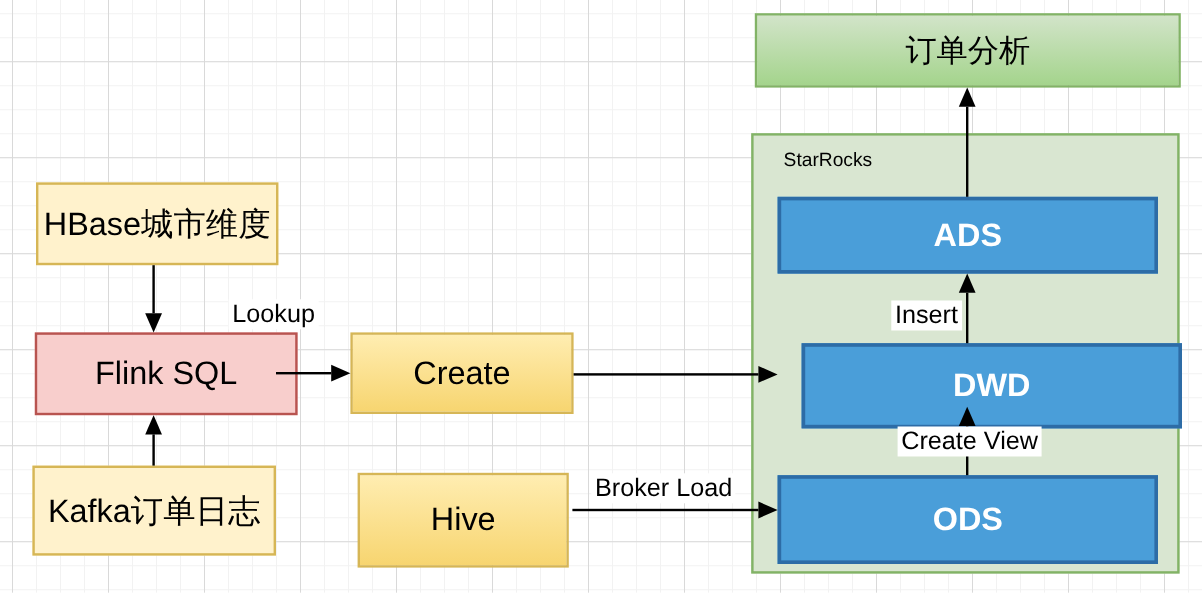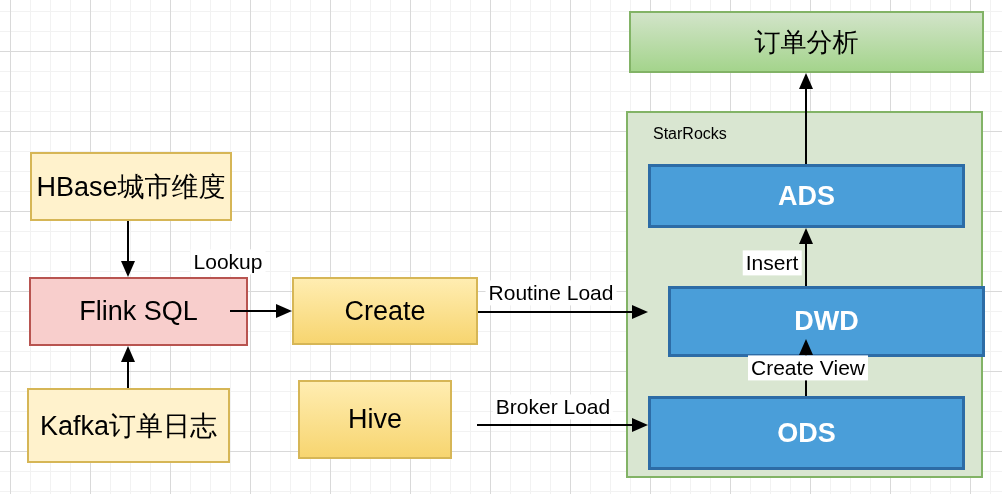--- a/index.html
+++ b/index.html
@@ -71,21 +71,21 @@
   <div class="group-title" style="left:653px; top:125px;">StarRocks</div>
 
   <div class="node yellow-flat" style="left:30px; top:152px; width:202px; height:69px;">HBase城市维度</div>
 
   <div class="node pink" style="left:29px; top:277px; width:219px; height:69px;">Flink SQL</div>
 
   <div class="node yellow-flat" style="left:27px; top:388px; width:203px; height:75px;">Kafka订单日志</div>
 
   <div class="node orange-grad" style="left:292px; top:277px; width:186px; height:68px;">Create</div>
 
-  <div class="node orange-grad" style="left:298px; top:380px; width:154px; height:79px;">Hive</div>
+  <div class="node orange-grad" style="left:298px; top:394px; width:176px; height:79px;">Hive</div>
 
   <div class="node green-grad" style="left:629px; top:11px; width:355px; height:62px; font-size:26px;">订单分析</div>
 
   <div class="node blue" style="left:648px; top:164px; width:317px; height:64px;">ADS</div>
 
   <div class="node blue" style="left:668px; top:286px; width:317px; height:71px;">DWD</div>
 
   <div class="node blue" style="left:648px; top:396px; width:317px; height:74px;">ODS</div>
 
   <div class="vline" style="left:127px; top:221px; height:40px;"></div>
@@ -93,21 +93,20 @@
   <div class="edge-label" style="left:180px; top:262px;margin-left:48px;">Lookup</div>
 
   <div class="vline" style="left:127px; top:362px; height:26px;"></div>
   <div class="head head-up" style="left:121px; top:346px;"></div>
 
   <div class="hline" style="left:230px; top:310px; width:46px;"></div>
   <div class="head head-right" style="left:276px; top:304px;"></div>
 
   <div class="hline" style="left:478px; top:311px; width:154px;"></div>
   <div class="head head-right" style="left:632px; top:305px;"></div>
-  <div class="edge-label" style="left:551px; top:293px;">Routine Load</div>
 
   <div class="hline" style="left:477px; top:424px; width:155px;"></div>
   <div class="head head-right" style="left:632px; top:418px;"></div>
   <div class="edge-label" style="left:553px; top:407px;">Broker Load</div>
 
   <div class="vline" style="left:805px; top:355px; height:41px;"></div>
   <div class="head head-up" style="left:799px; top:339px;"></div>
   <div class="edge-label" style="left:808px; top:368px;">Create View</div>
 
   <div class="vline" style="left:805px; top:244px; height:42px;"></div>

